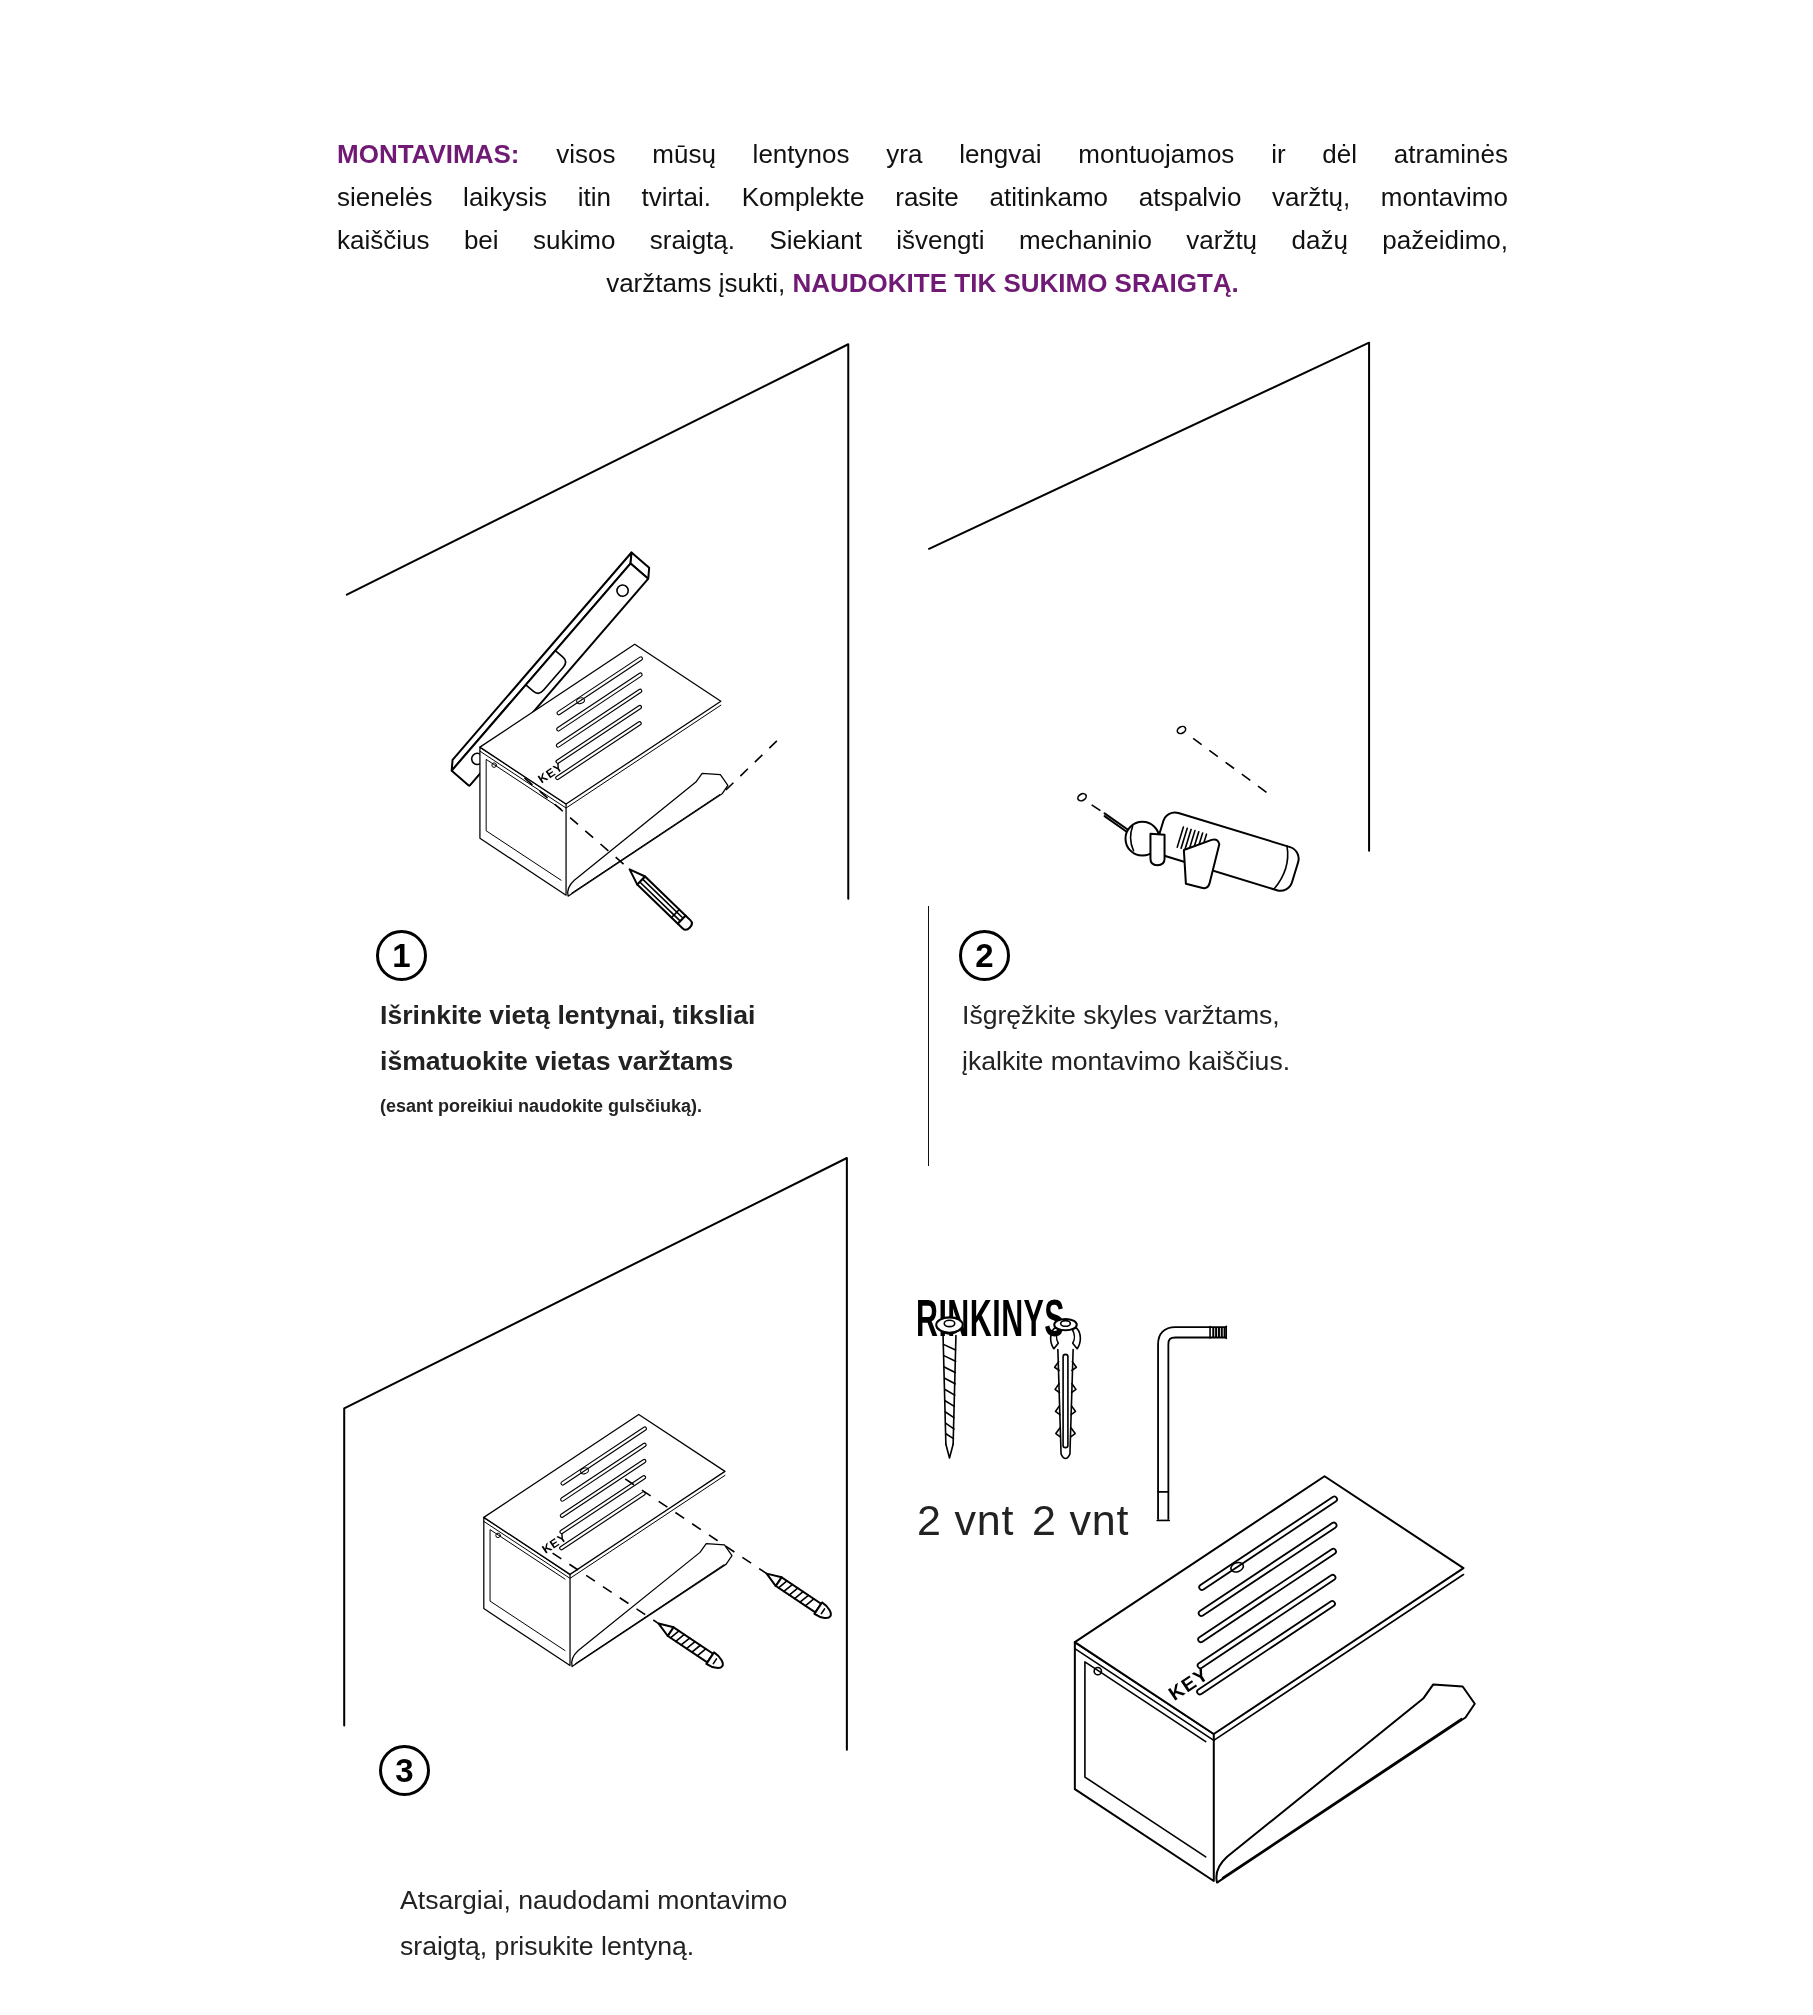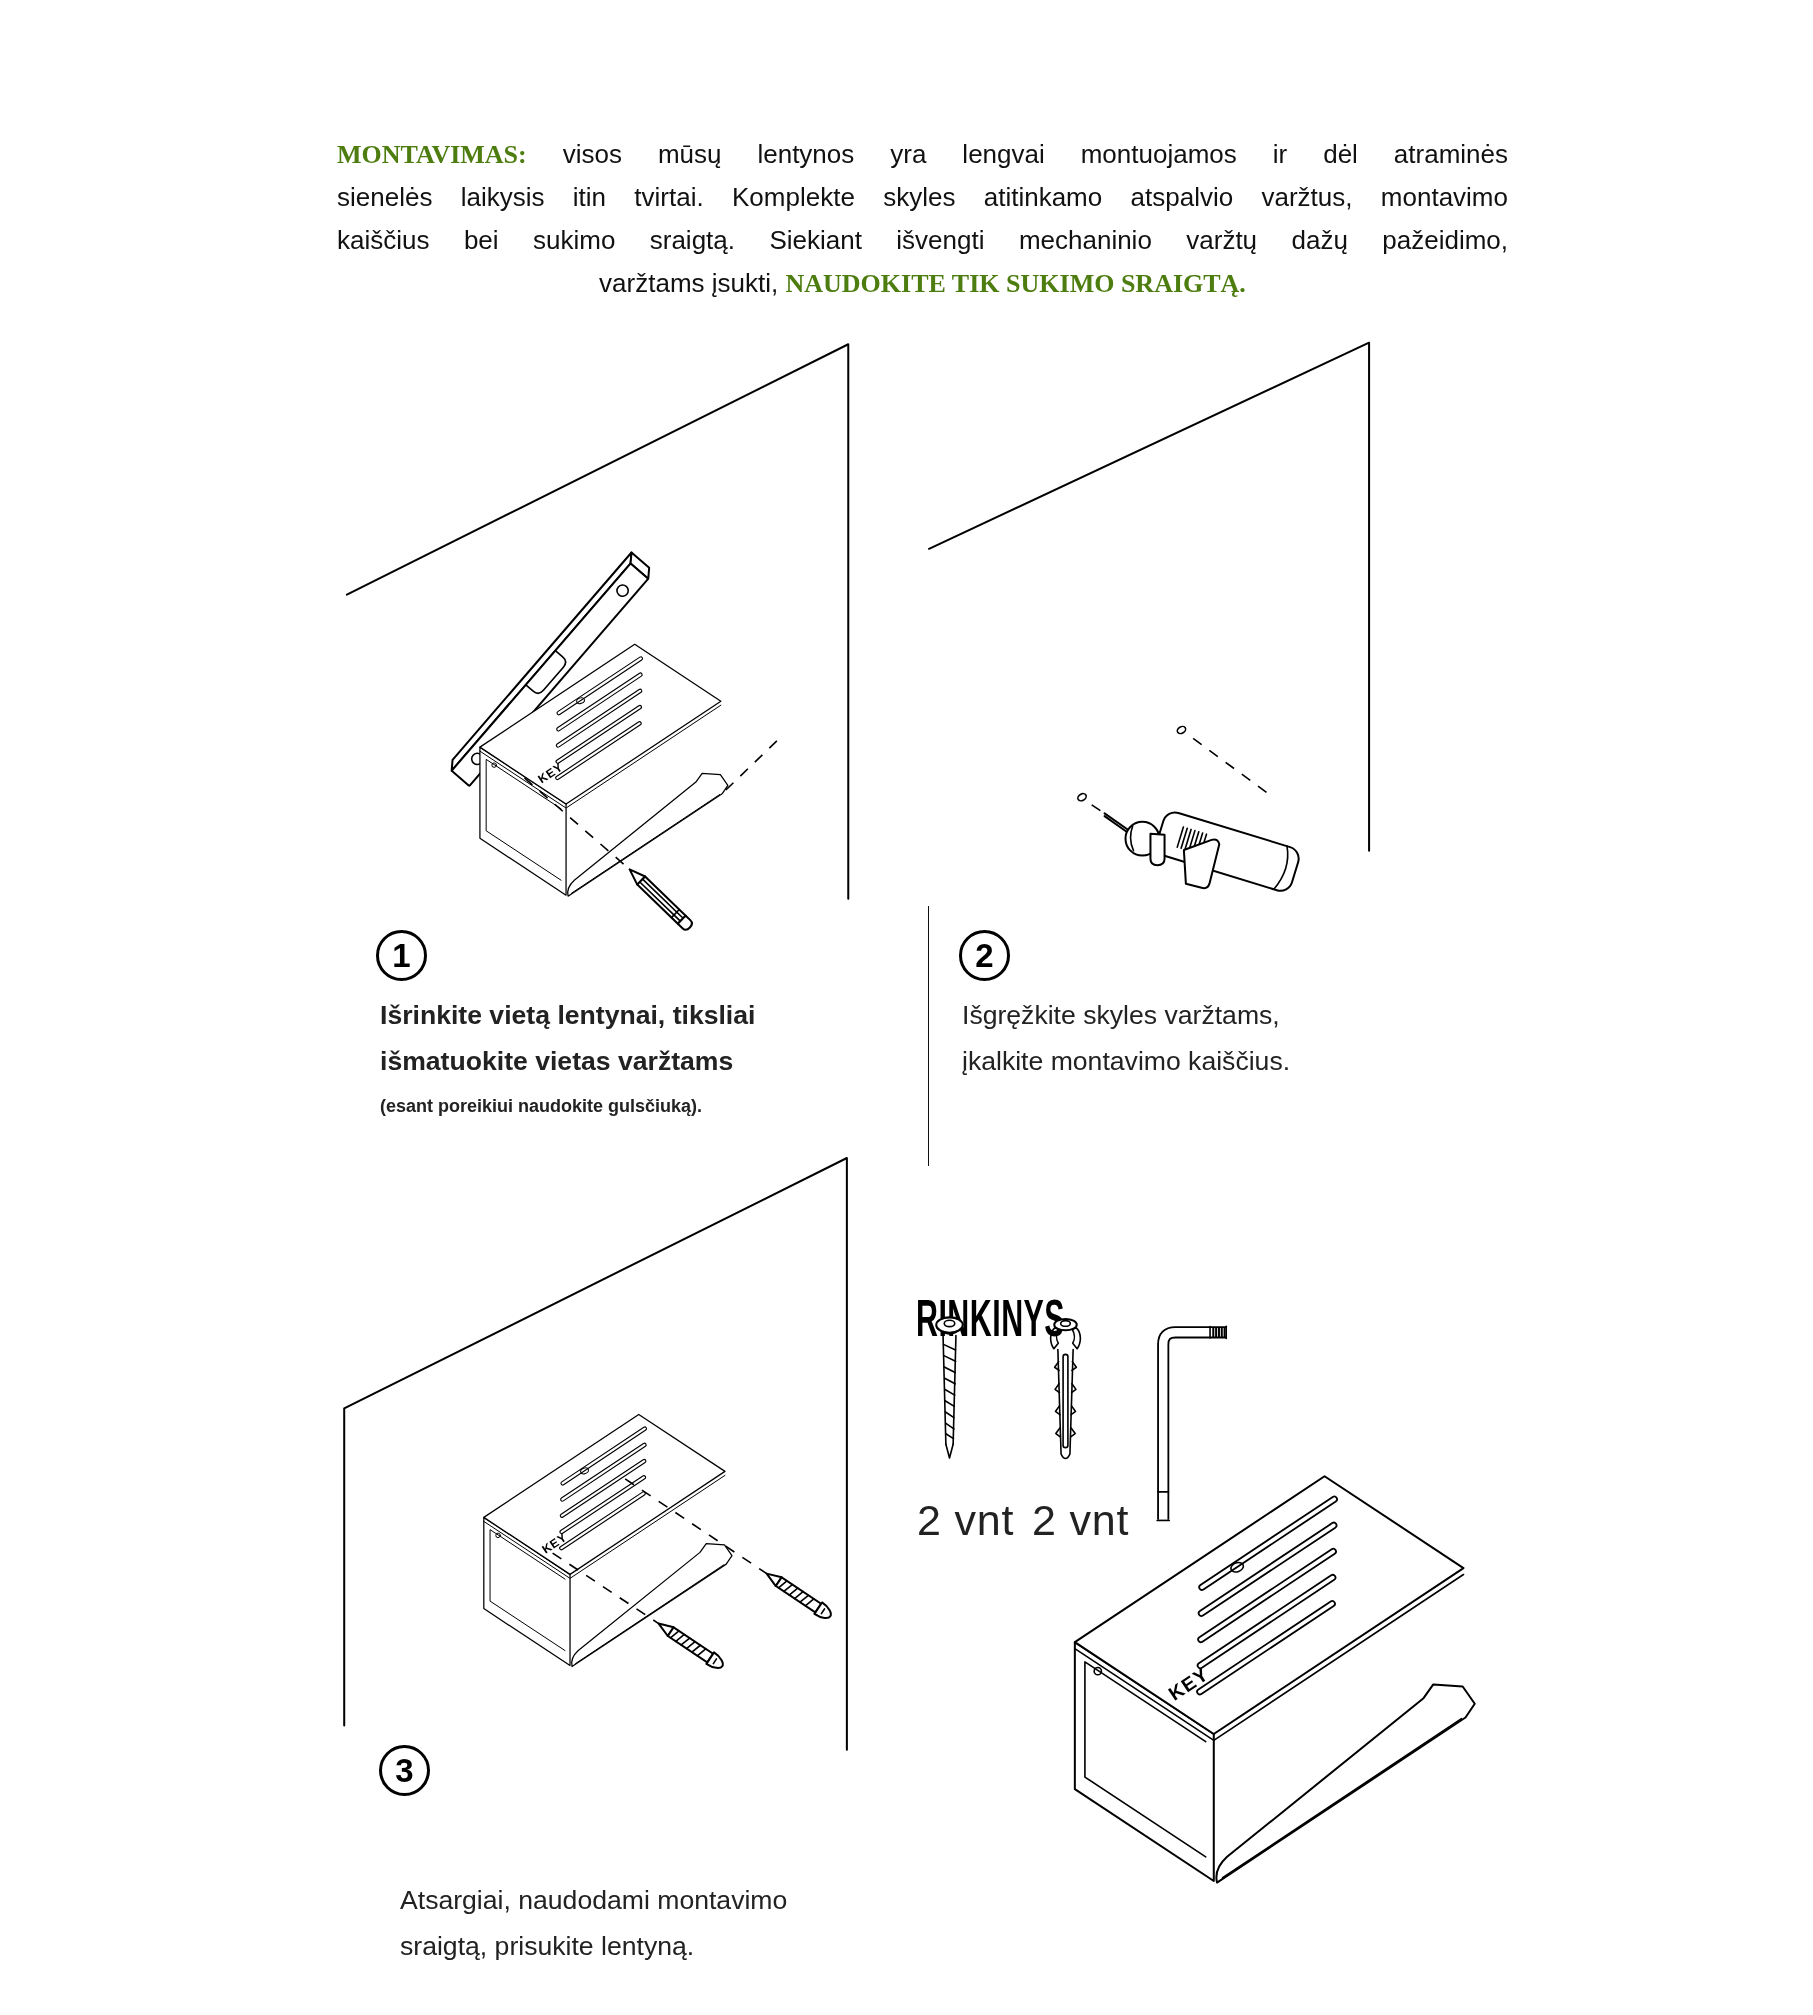--- a/index.html
+++ b/index.html
@@ -5,21 +5,21 @@
   html,body{margin:0;padding:0;background:#fff;}
   .page{
     position:relative;width:1814px;height:2267px;background:#fff;
     font-family:"Liberation Sans", sans-serif;color:#000;overflow:hidden;
   }
   .abs{position:absolute;}
   
   .intro{left:337px;top:133px;width:1171px;font-size:26px;line-height:43px;color:#111;}
   .jline{text-align:justify;text-align-last:justify;white-space:normal;}
   .lline{text-align:center;}
-  .b{font-weight:bold;color:#4d7c0f;font-family:Liberation Serif, serif;}
+  .b{font-weight:bold;color:#701a75;}
   
   .stepcircle{
     width:45px;height:45px;border:3.6px solid #000;border-radius:50%;
     display:flex;align-items:center;justify-content:center;
     font-size:33px;font-weight:bold;background:#fff;box-sizing:content-box;
   }
   
   .steptext{font-size:26.6px;line-height:46px;color:#222;letter-spacing:0px;}
   .stepnote{font-size:18px;line-height:32px;color:#222;margin-top:5.6px;}
   
@@ -85,21 +85,21 @@
         <line class="tn" x1="116" y1="-13" x2="108" y2="13"></line>
         <line class="tn" x1="132" y1="-13" x2="124" y2="13"></line>
         <path class="wh" d="M 154,-17 C 176,-17 190,-8 190,0 C 190,8 176,17 154,17 Z"></path>
         <line class="tn" x1="168" y1="-7" x2="168" y2="7"></line>
       </g>
     </defs>
   </svg>
 
   <div class="abs intro">
     <div class="jline"><span class="b">MONTAVIMAS:</span><span> visos mūsų lentynos yra lengvai montuojamos ir dėl atraminės</span></div>
-    <div class="jline">sienelės laikysis itin tvirtai. Komplekte skyles atitinkamo atspalvio varžtus, montavimo</div>
+    <div class="jline">sienelės laikysis itin tvirtai. Komplekte rasite atitinkamo atspalvio varžtų, montavimo</div>
     <div class="jline">kaiščius bei sukimo sraigtą. Siekiant išvengti mechaninio varžtų dažų pažeidimo,</div>
     <div class="lline"><span>varžtams įsukti, </span><span class="b">NAUDOKITE TIK SUKIMO SRAIGTĄ.</span></div>
   </div>
 
   <svg class="abs" style="left:343px;top:339px;" width="512" height="596" viewBox="0 0 1270 1480">
     <polyline class="ln" points="9,635 1254,13 1254,1390"></polyline>
 
     <g transform="translate(313,1110) rotate(-49.2)">
       <polygon class="wh" points="0,-58 22,-74 702,-74 680,-58"></polygon>
       <polygon class="wh" points="680,-58 702,-74 702,-16 680,0"></polygon>

